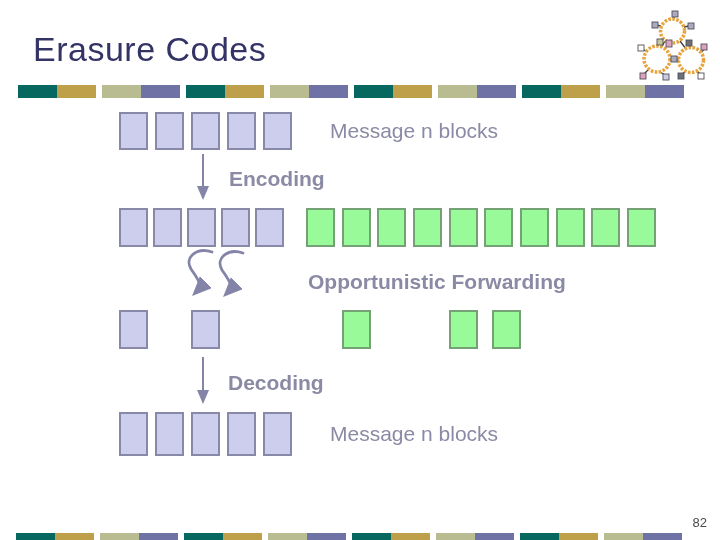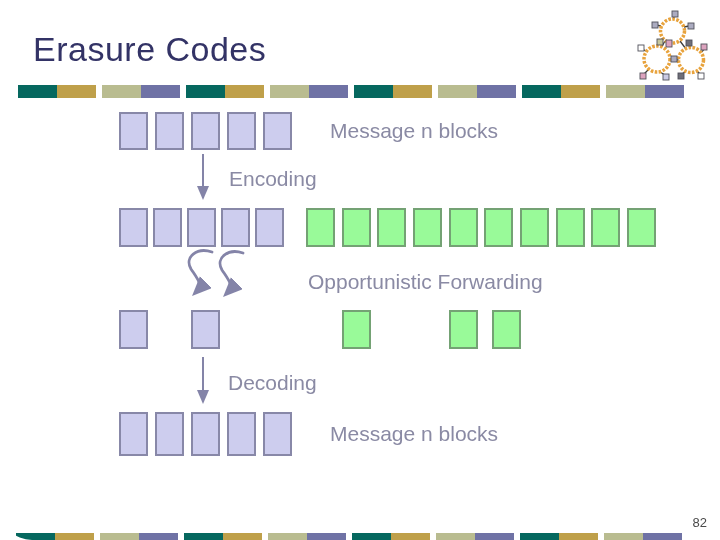--- a/index.html
+++ b/index.html
@@ -1,36 +1,36 @@
 <!DOCTYPE html>
 <html style="--title-text: #333366; --label-text: #8A8AA4; --lavender-fill: #CDCDEE; --lavender-border: #8888A8; --green-fill: #99FA99; --green-border: #74A274; --arrow: #8484A8; --page-number: #4A4A4A; --stripe-teal: #06685F; --stripe-gold: #BFA04A; --stripe-khaki: #B9BC90; --stripe-purple: #6F72A5; --clipart-ring: #E8A33D; --clipart-line: #3A3A3A; --sq-pink: #DCA3BE; --sq-gray: #ABABC0; --sq-dark: #6E6E78; --sq-white: #FFFFFF; --sq-lavender: #CBCBE4; --sq-khaki: #C6C69C;"><head>
 <meta charset="utf-8">
 <style>
   html,body { margin:0; padding:0; background:#fff; }
   .slide {
     position:relative; width:720px; height:540px; background:#ffffff;
-    overflow:hidden; font-family:"Liberation Sans", sans-serif;border-radius:32px;
+    overflow:hidden; font-family:"Liberation Sans", sans-serif;
   }
   .title {
     position:absolute; left:33px; top:30px; margin:0;
     font-size:34px; font-weight:400; letter-spacing:0.5px;
     color:var(--title-text);
   }
   .stripe { position:absolute; display:flex; }
   .stripe-top { left:18px; top:85px; height:13px; }
   .stripe-bottom { left:16px; top:533px; height:7px; }
   .stripe-pair { display:flex; margin-right:6px; height:100%; }
   .stripe-seg { width:39px; height:100%; }
 
   .block { position:absolute; width:29px; box-sizing:border-box; border:2px solid; }
   .block.lavender { background:var(--lavender-fill); border-color:var(--lavender-border); }
   .block.green { background:var(--green-fill); border-color:var(--green-border); }
 
   .label { position:absolute; font-size:21px; color:var(--label-text); white-space:nowrap; }
-  .label.bold { font-weight:normal; }
+  .label.bold { font-weight:bold; }
   #label-message-top { left:330px; top:119px; }
   #label-encoding { left:229px; top:167px; }
   #label-opportunistic { left:308px; top:270px; }
   #label-decoding { left:228px; top:371px; }
   #label-message-bottom { left:330px; top:422px; }
 
   .page-number {
     position:absolute; right:13px; top:515px;
     font-size:13px; color:var(--page-number);
   }

